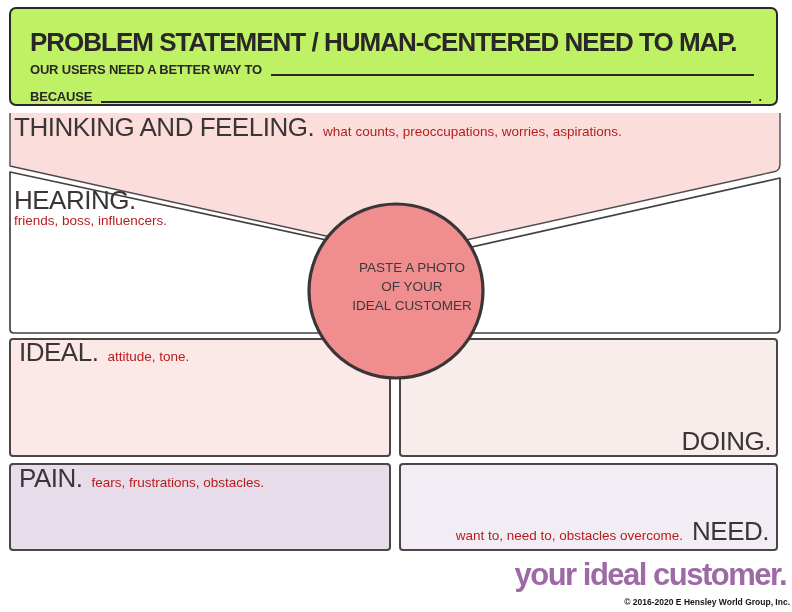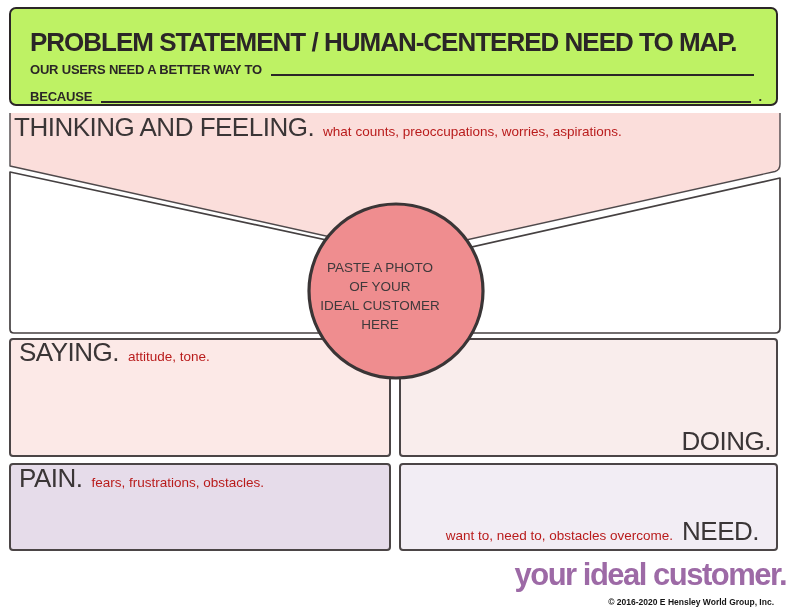--- a/index.html
+++ b/index.html
@@ -37,31 +37,31 @@
   .inline-row{display:flex;align-items:baseline;}
   .inline-row .sec-sub{margin-left:9px;}
   .inline-row .sec-sub.first{margin-left:0;margin-right:9px;}
   .thinking-row{left:14px;top:116px;}
   .hearing-block{left:14px;top:189px;}
   .hearing-block .sec-sub{margin-top:1px;}
   .seeing-block{right:22px;top:271px;text-align:right;}
   .saying-row{left:19px;top:341px;}
   .doing-row{right:21px;top:430px;}
   .pain-row{left:19px;top:467px;}
-  .gain-row{right:33px;top:520px;}
+  .gain-row{right:23px;top:520px;}
   .circle-text{
-    left:300px;top:258px;width:160px;text-align:center;
+    left:332px;top:258px;width:160px;text-align:center;
     font-size:13.5px;line-height:19px;color:#3f393b;font-weight:400;
   }
   .circle-text span{display:block;}
   .tagline{
     right:6px;top:551px;font-size:31px;font-weight:700;letter-spacing:-1.5px;
     color:#9d6aa6;line-height:47px;white-space:nowrap;
   }
-  .copyright{right:18px;top:597px;font-size:8.5px;font-weight:700;color:#141414;white-space:nowrap;}
+  .copyright{right:2px;top:597px;font-size:8.5px;font-weight:700;color:#141414;white-space:nowrap;}
 </style>
 </head>
 <body>
 
 <div class="canvas">
 
   <div class="header-box">
     <div class="header-title">PROBLEM STATEMENT / HUMAN-CENTERED NEED TO MAP.</div>
     <div class="fill-line">
       <span class="lbl">OUR USERS NEED A BETTER WAY TO</span>
@@ -90,31 +90,34 @@
     <path d="M780,178 L396,264 L396,333 L775,333 Q780,333 780,328 Z" fill="#ffffff" stroke="#454041" stroke-width="1.7" stroke-linejoin="round"></path>
 
     <circle cx="396" cy="291" r="87" fill="#ef8d8f" stroke="#3a3536" stroke-width="3.2"></circle>
   </svg>
 
   <div class="txt thinking-row inline-row">
     <span class="sec-title">THINKING AND FEELING.</span>
     <span class="sec-sub">what counts, preoccupations, worries, aspirations.</span>
   </div>
 
+  <div class="txt hearing-block">
+    <div class="sec-title">HEARING.</div>
+    <div class="sec-sub">friends, boss, influencers.</div>
+  </div>
 
 
   <div class="txt circle-text">
     <span>PASTE A PHOTO</span>
     <span>OF YOUR</span>
     <span>IDEAL CUSTOMER</span>
-    <span>HERE</span>
   </div>
 
   <div class="txt saying-row inline-row">
-    <span class="sec-title">SAYING.</span>
+    <span class="sec-title">IDEAL.</span>
     <span class="sec-sub">attitude, tone.</span>
   </div>
 
   <div class="txt doing-row inline-row">
     <span class="sec-title">DOING.</span>
   </div>
 
   <div class="txt pain-row inline-row">
     <span class="sec-title">PAIN.</span>
     <span class="sec-sub">fears, frustrations, obstacles.</span>

